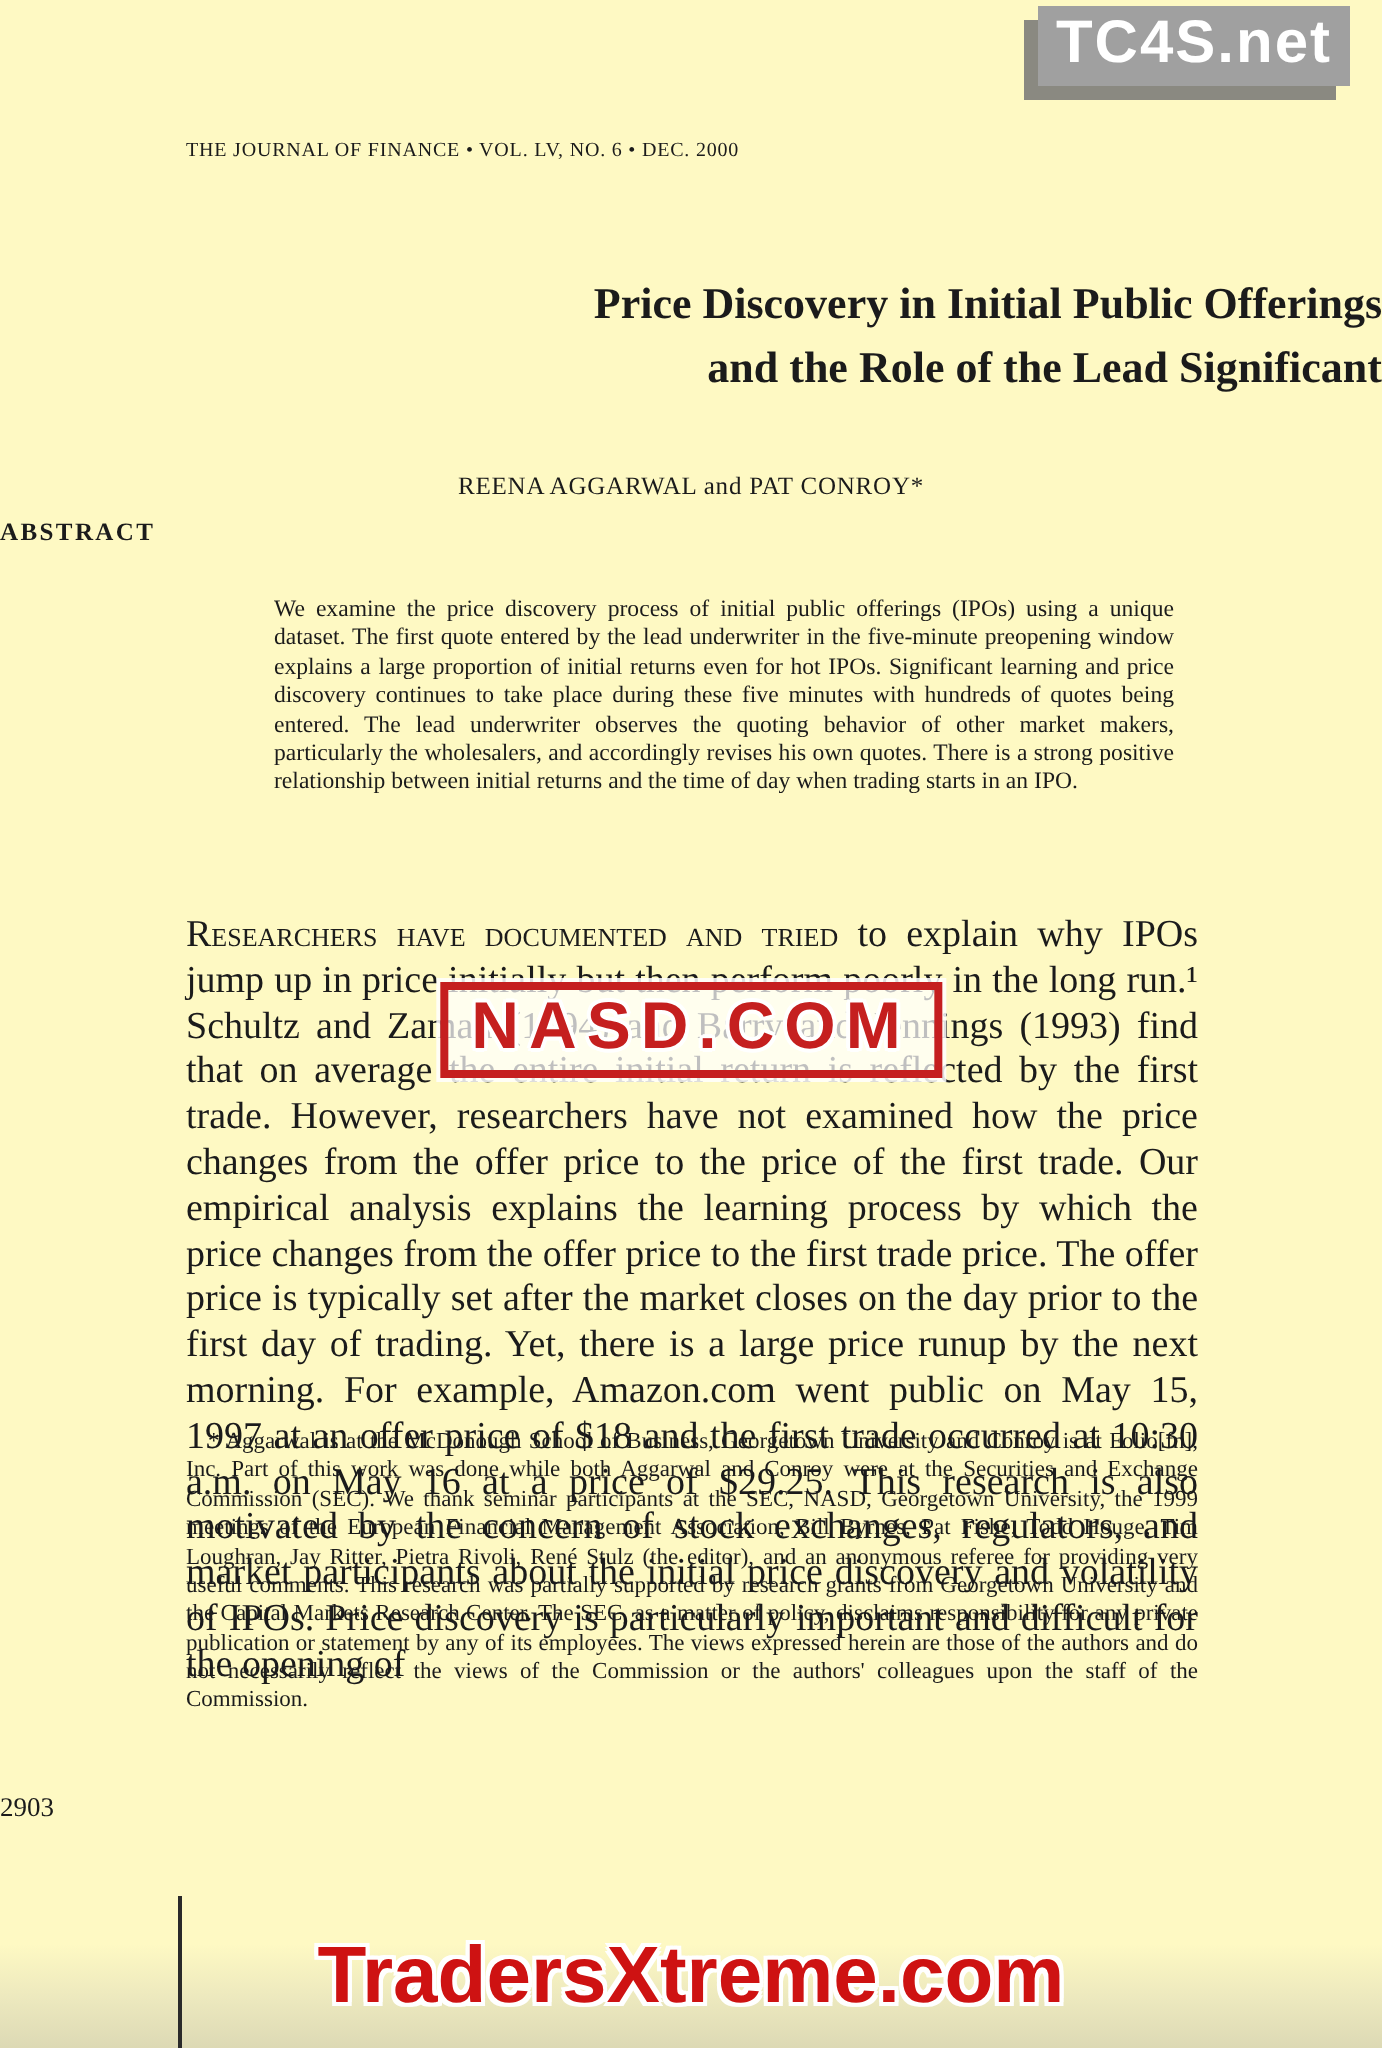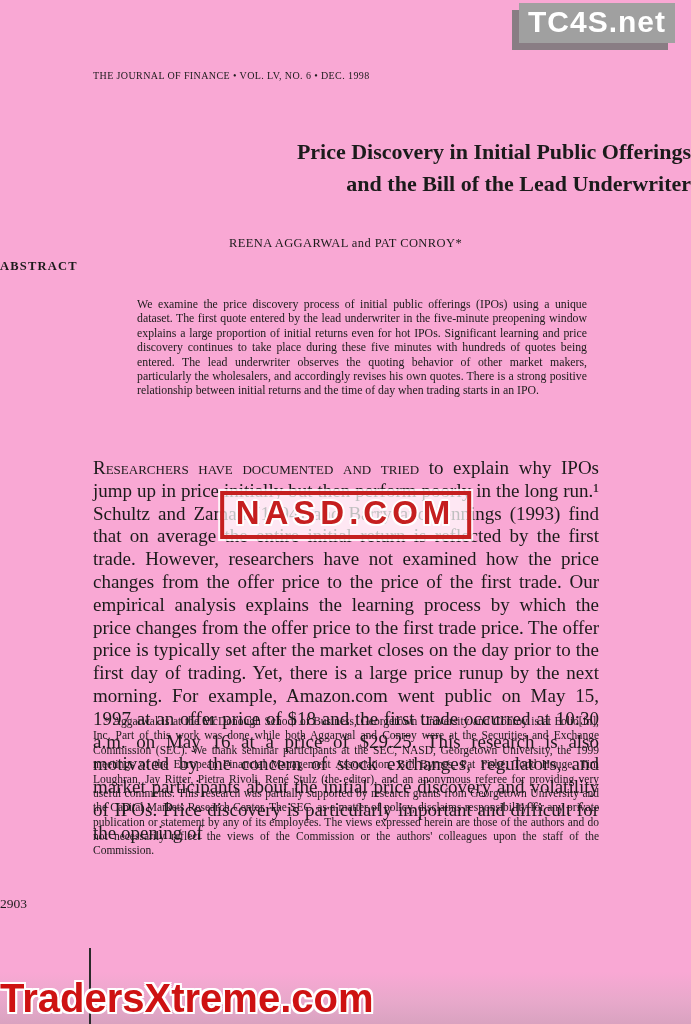--- a/index.html
+++ b/index.html
@@ -1,21 +1,21 @@
 <!DOCTYPE html>
 <html><head>
 <meta charset="utf-8">
 <style>
   html, body { margin: 0; padding: 0; background: #ffffff; }
   .page {
     position: relative;
     width: 691px;
     height: 1024px;
     margin: 0 auto;
-    background: #f9a8d4;
+    background: #fef9c3;
     overflow: hidden;
     font-family: "Liberation Serif", serif;
     color: #1b1b1b;
   }
 
   
   .wm-top {
     position: absolute;
     top: 3px;
     right: 16px;
@@ -151,24 +151,24 @@
     bottom: 0;
     width: 100%;
     height: 52px;
     background: linear-gradient(180deg,
       rgba(180,180,180,0) 0%,
       rgba(170,170,170,0.22) 55%,
       rgba(150,150,150,0.32) 100%);
   }
   .wm-bottom {
     position: absolute;
-    bottom: 6px;
-    left: 0;
-    width: 100%;
-    text-align: left;
+    bottom: 16px;
+    left: 0;
+    width: 100%;
+    text-align: center;
     color: #ce1212;
     font-family: "Liberation Sans", sans-serif;
     font-weight: bold;
     font-size: 40px;
     line-height: 1.0;
     text-shadow:
       -2px 0 0 #fff, 2px 0 0 #fff, 0 -2px 0 #fff, 0 2px 0 #fff,
       -2px -2px 0 #fff, 2px -2px 0 #fff,
       -2px 2px 0 #fff, 2px 2px 0 #fff;
     z-index: 6;
@@ -183,25 +183,25 @@
     background: #2a2a2a;
   }
 </style>
 </head>
 <body>
 
 <div class="page">
 
   <div class="wm-top">TC4S.net</div>
 
-  <div class="journal-line">THE JOURNAL OF FINANCE • VOL. LV, NO. 6 • DEC. 1998</div>
+  <div class="journal-line">THE JOURNAL OF FINANCE • VOL. LV, NO. 6 • DEC. 2000</div>
 
   <h1 class="title">
     <span>Price Discovery in Initial Public Offerings</span>
-    <span>and the Bill of the Lead Underwriter</span>
+    <span>and the Role of the Lead Significant</span>
   </h1>
 
   <div class="authors">REENA AGGARWAL and PAT CONROY*</div>
 
   <div class="abstract-heading">ABSTRACT</div>
 
   <p class="abstract">We examine the price discovery process of initial public offerings (IPOs) using a unique dataset. The first quote entered by the lead underwriter in the five-minute preopening window explains a large proportion of initial returns even for hot IPOs. Significant learning and price discovery continues to take place during these five minutes with hundreds of quotes being entered. The lead underwriter observes the quoting behavior of other market makers, particularly the wholesalers, and accordingly revises his own quotes. There is a strong positive relationship between initial returns and the time of day when trading starts in an IPO.</p>
 
   <p class="body-par"><span class="lead">Researchers have documented and tried</span><span> to explain why IPOs jump up in price initially but then perform poorly in the long run.¹ Schultz and Zaman (1994) and Barry and Jennings (1993) find that on average the entire initial return is reflected by the first trade. However, researchers have not examined how the price changes from the offer price to the price of the first trade. Our empirical analysis explains the learning process by which the price changes from the offer price to the first trade price. The offer price is typically set after the market closes on the day prior to the first day of trading. Yet, there is a large price runup by the next morning. For example, Amazon.com went public on May 15, 1997 at an offer price of $18 and the first trade occurred at 10:30 a.m. on May 16 at a price of $29.25. This research is also motivated by the concern of stock exchanges, regulators, and market participants about the initial price discovery and volatility of IPOs. Price discovery is particularly important and difficult for the opening of</span></p>
 

